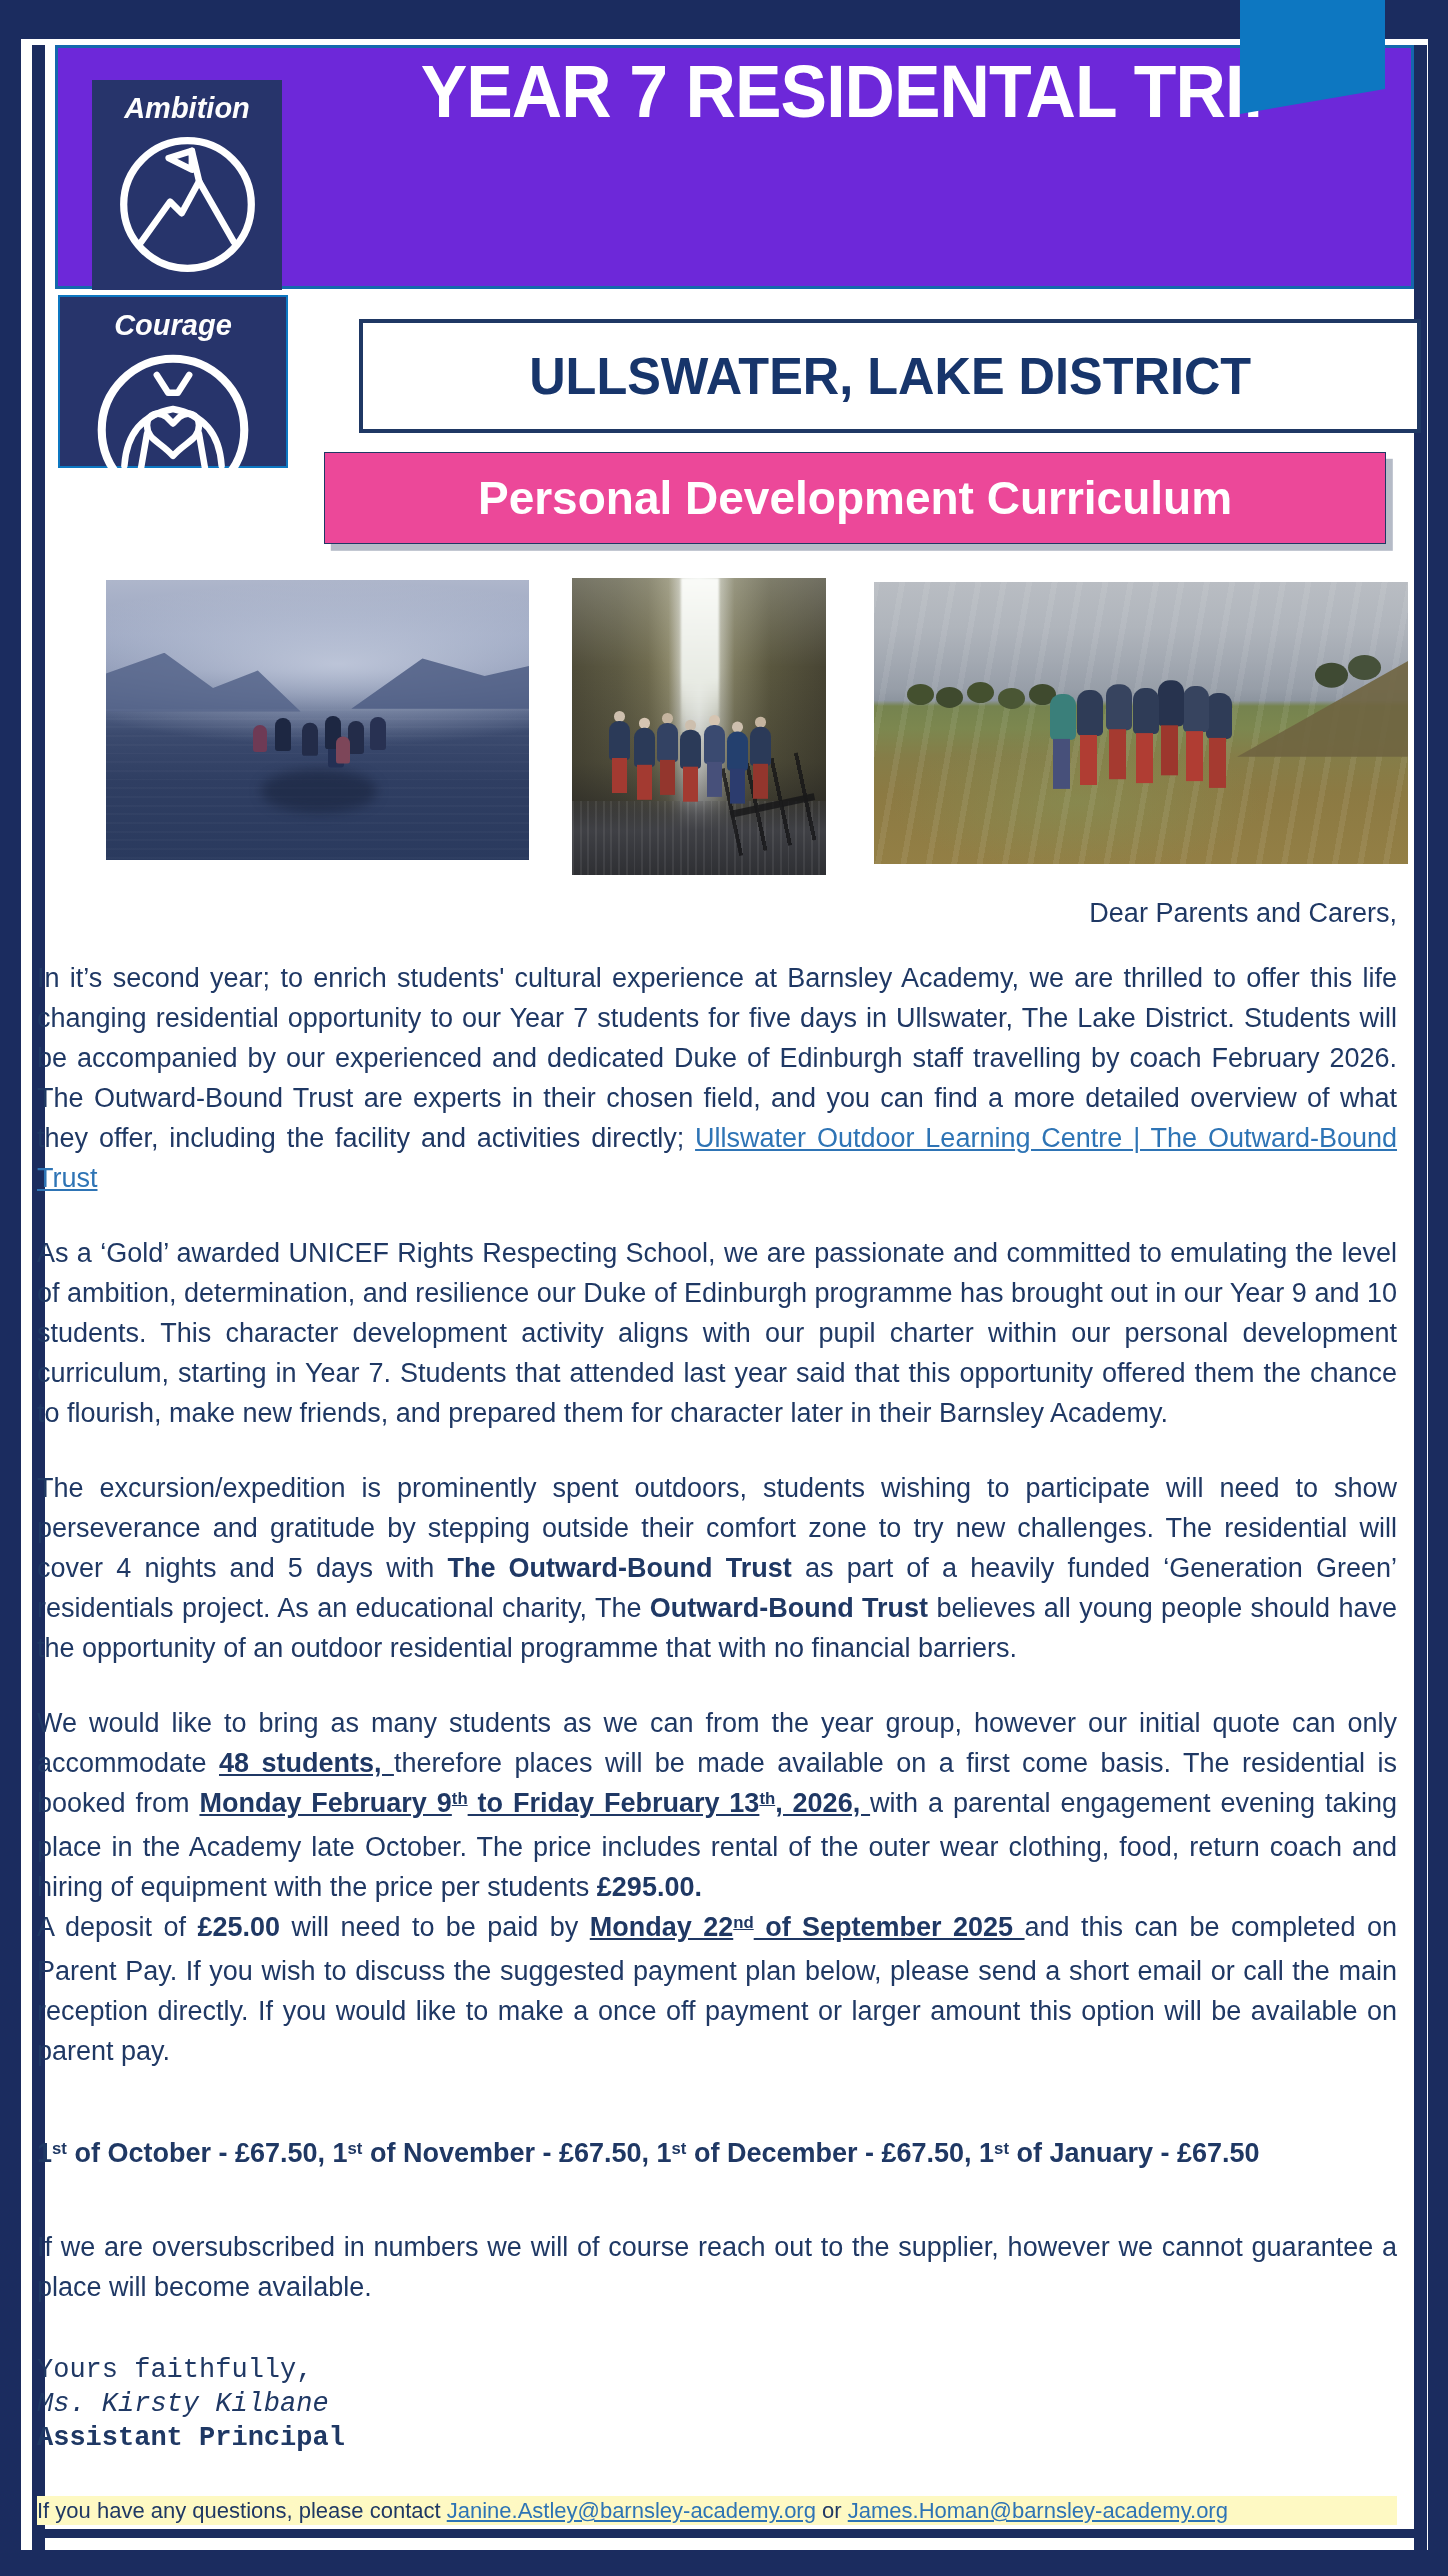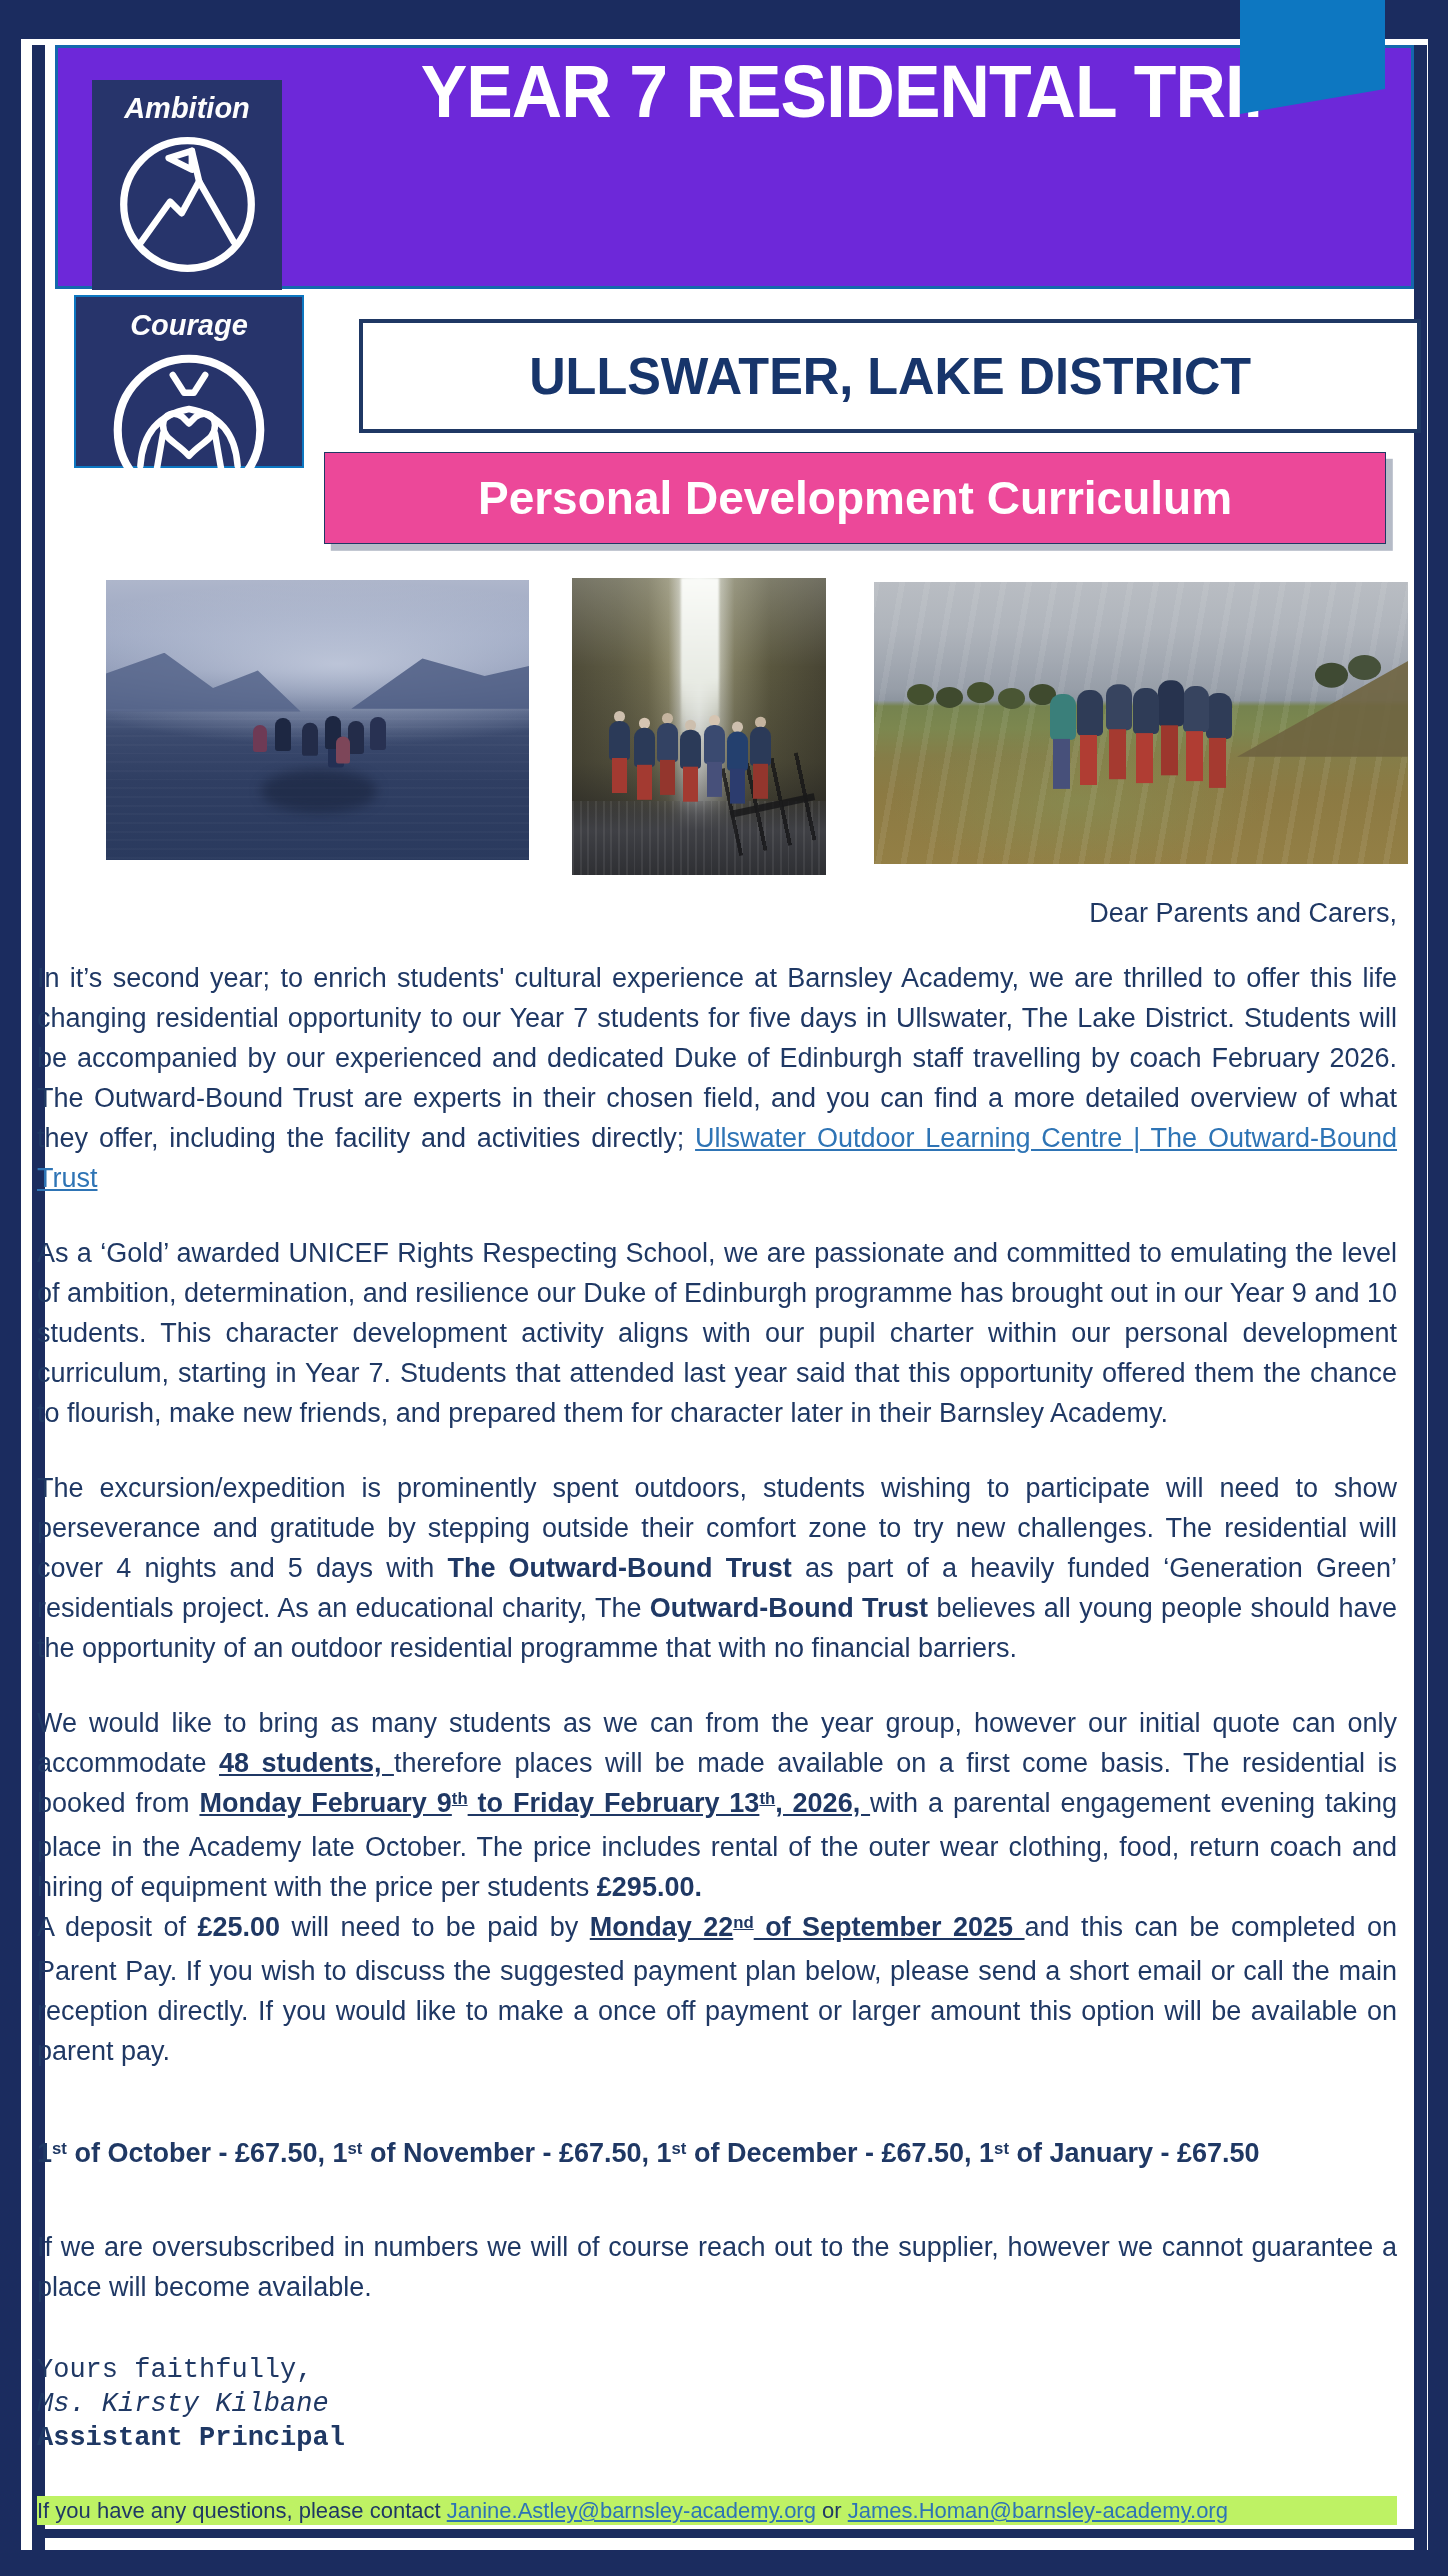--- a/index.html
+++ b/index.html
@@ -20,21 +20,21 @@
 
   
   .header-panel{position:absolute;left:55px;top:45px;width:1359px;height:244px;background:#6d28d9;
                 border:3.9px solid #1468ad;box-sizing:border-box;display:flex;align-items:flex-start;
                 justify-content:center;padding-left:241px;z-index:2;}
   .header-title{color:#ffffff;font-weight:700;font-size:75px;white-space:nowrap;
                 display:inline-block;transform:scaleX(.93);letter-spacing:-1px;}
 
   .badge{position:absolute;background:#27346b;z-index:6;text-align:center;box-sizing:border-box;font-style:italic;}
   .badge-ambition{left:92px;top:80px;width:190px;height:210px;}
-  .badge-courage{left:58px;top:295px;width:230px;height:173px;border:2.9px solid #0d77c1;margin-left:16px;}
+  .badge-courage{left:58px;top:295px;width:230px;height:173px;border:2.9px solid #0d77c1;}
   .badge-label{color:#fdfdfd;font-size:29px;font-weight:600;padding-top:11.6px;}
   .badge svg{display:block;margin:7.7px auto 0 auto;}
 
   .subtitle-box{position:absolute;left:324px;top:319px;width:1062px;height:114px;background:#ffffff;
                 border:4.8px solid #1f3864;box-sizing:border-box;display:flex;align-items:center;
                 justify-content:center;z-index:3;margin-left:35px;}
   .subtitle-text{color:#17356b;font-weight:700;font-size:52px;white-space:nowrap;
                  display:inline-block;transform:scaleX(.97);}
   .curriculum-banner{position:absolute;left:324px;top:452px;width:1062px;height:92px;background:#ec4899;
                 border:1.9px solid #1f3864;box-sizing:border-box;display:flex;align-items:center;
@@ -104,21 +104,21 @@
   p.salutation{margin-bottom:25px;text-align:right;}
   .b{font-weight:700;} .u{text-decoration:underline;}
   .sup{font-size:.62em;position:relative;top:-.45em;}
   a.doc-link{color:#2e74b5;text-decoration:underline;cursor:pointer;}
   p.payment-line{font-weight:700;margin:62px 0 50px 0;text-align:left;white-space:nowrap;}
   .closing{margin-top:46px;line-height:34px;text-align:left;}
   .closing div{margin:0;font-family:Liberation Mono, monospace;}
   .sig-name{font-style:italic;}
   .sig-role{font-weight:700;}
   .contact-line{position:absolute;left:37px;top:2496px;width:1360px;font-size:22px;line-height:29px;
-                color:#1f3864;text-align:left;background:#bef264;}
+                color:#1f3864;text-align:left;background:#fef9c3;}
 </style>
 </head>
 <body>
 
 <div class="page">
 
   <div class="edge-top"></div>
   <div class="edge-left"></div>
   <div class="edge-right"></div>
   <div class="edge-bottom"></div>

